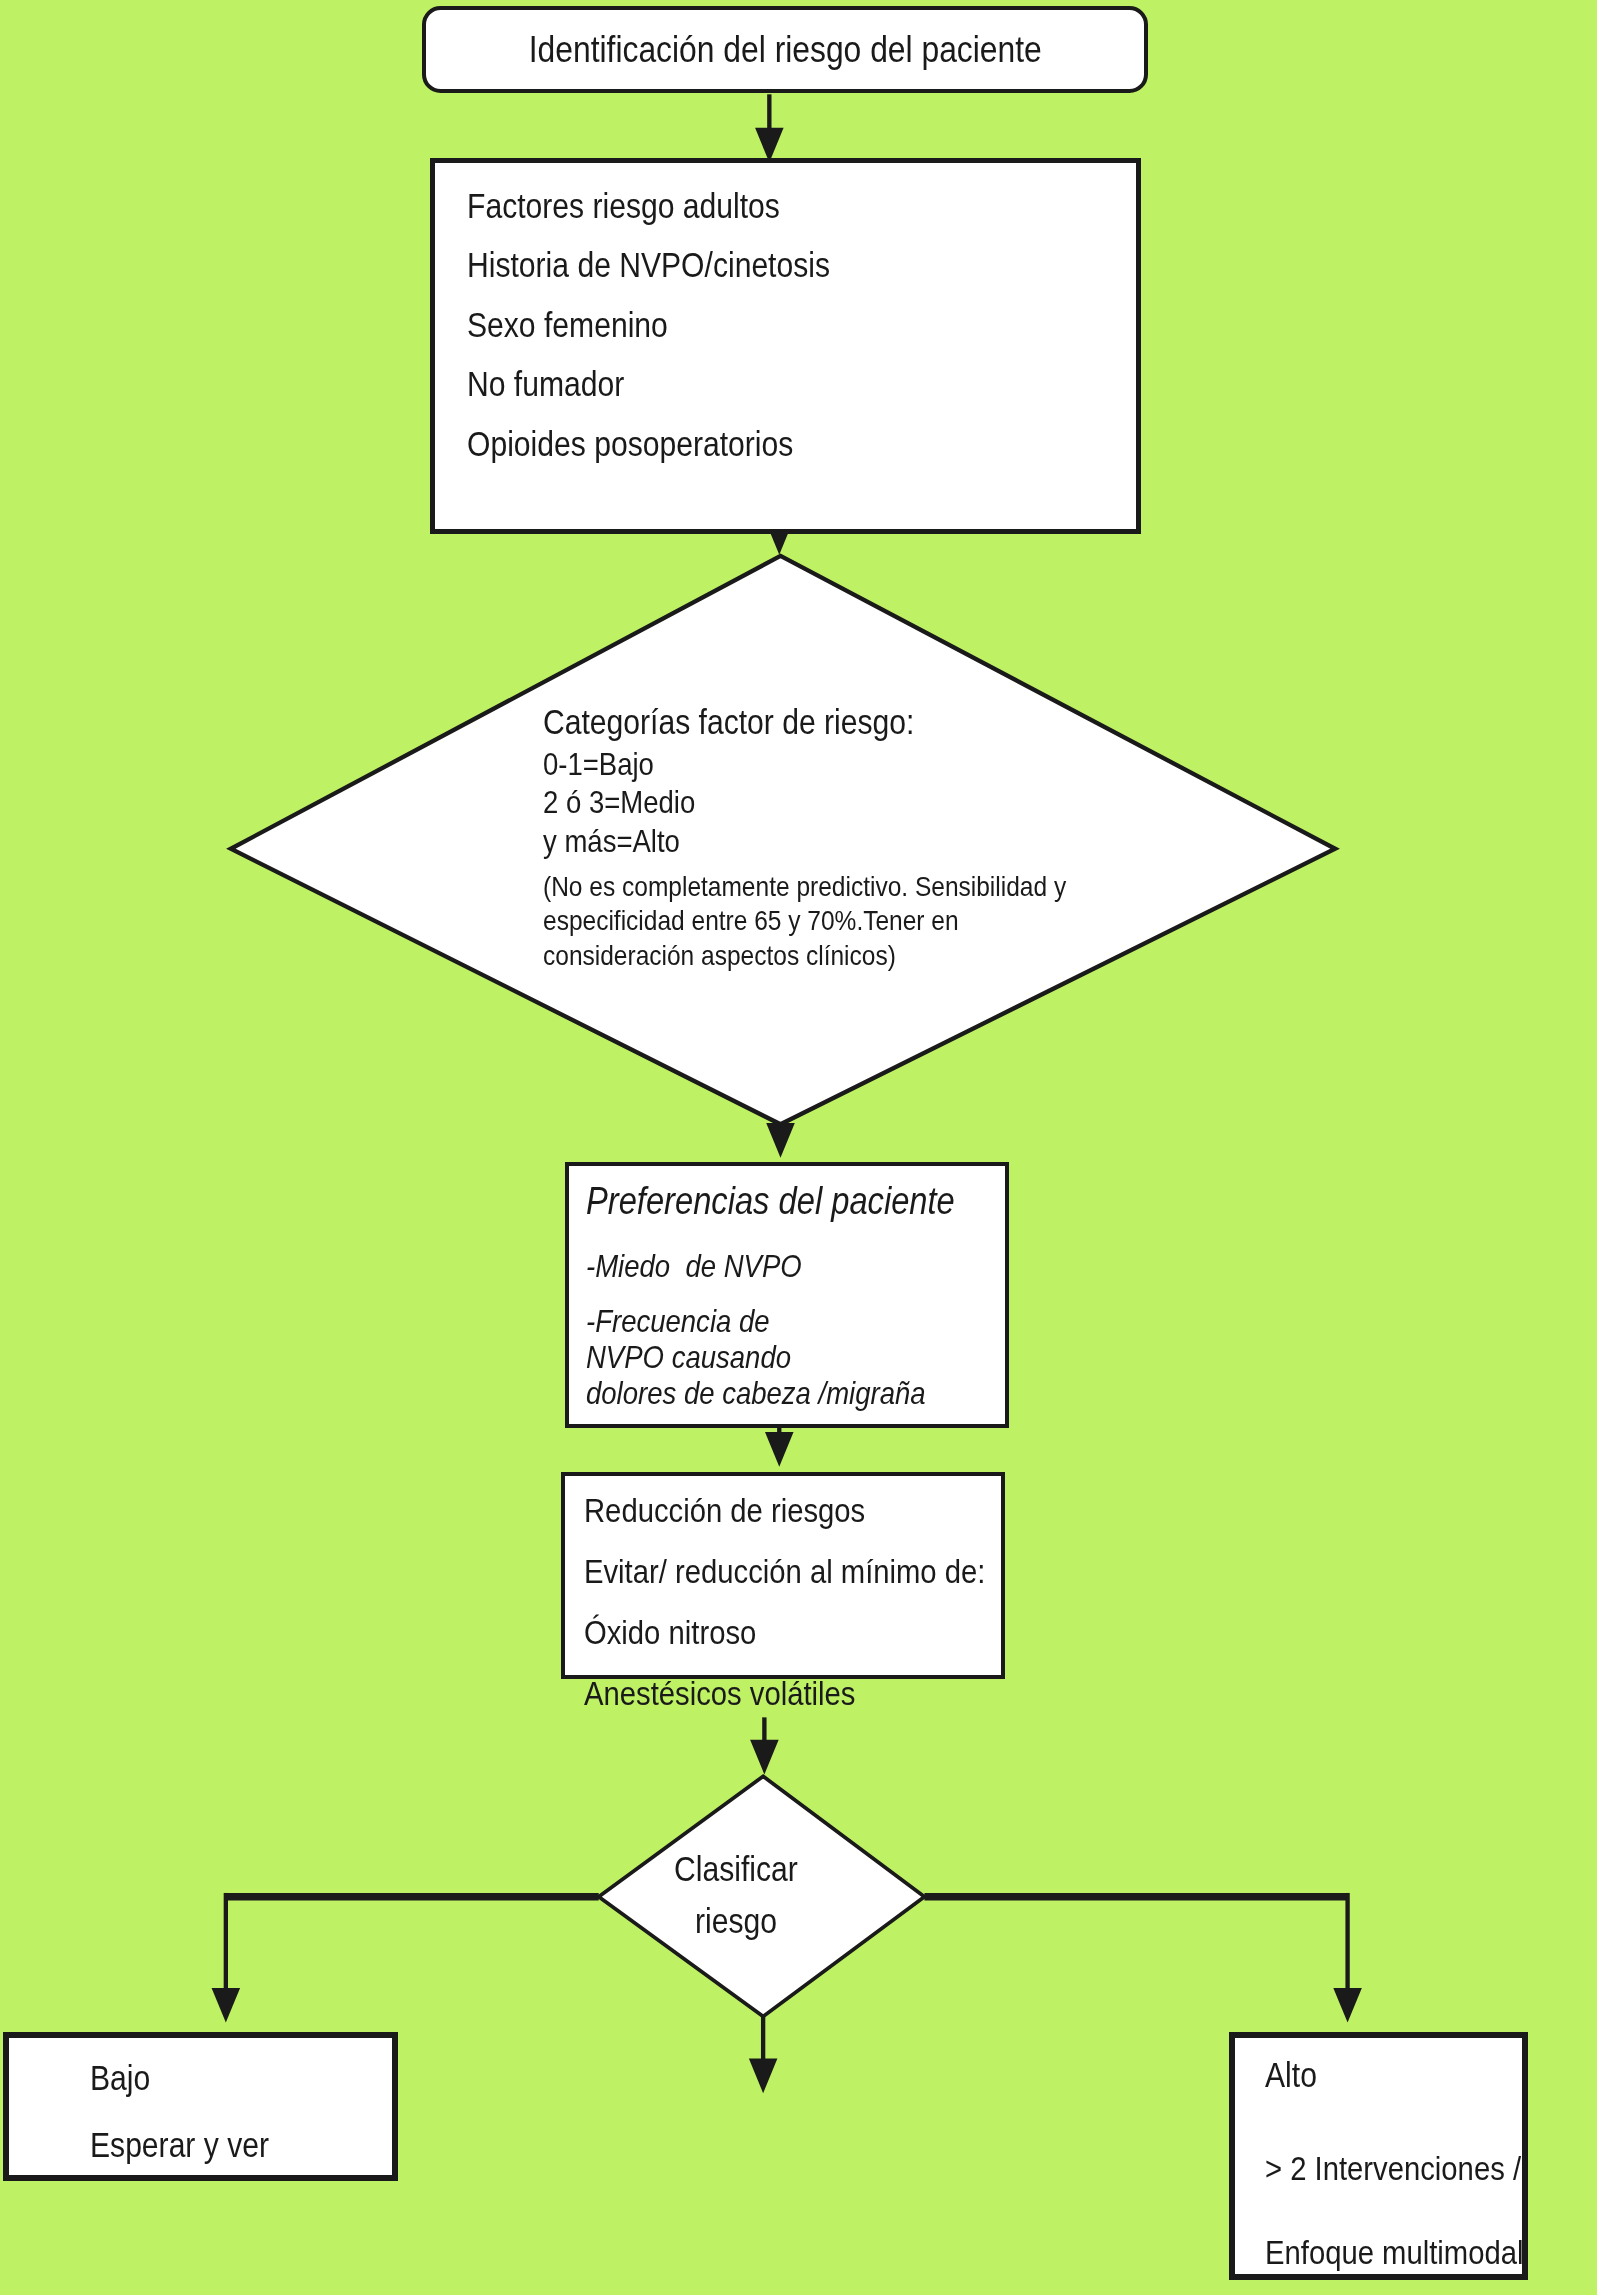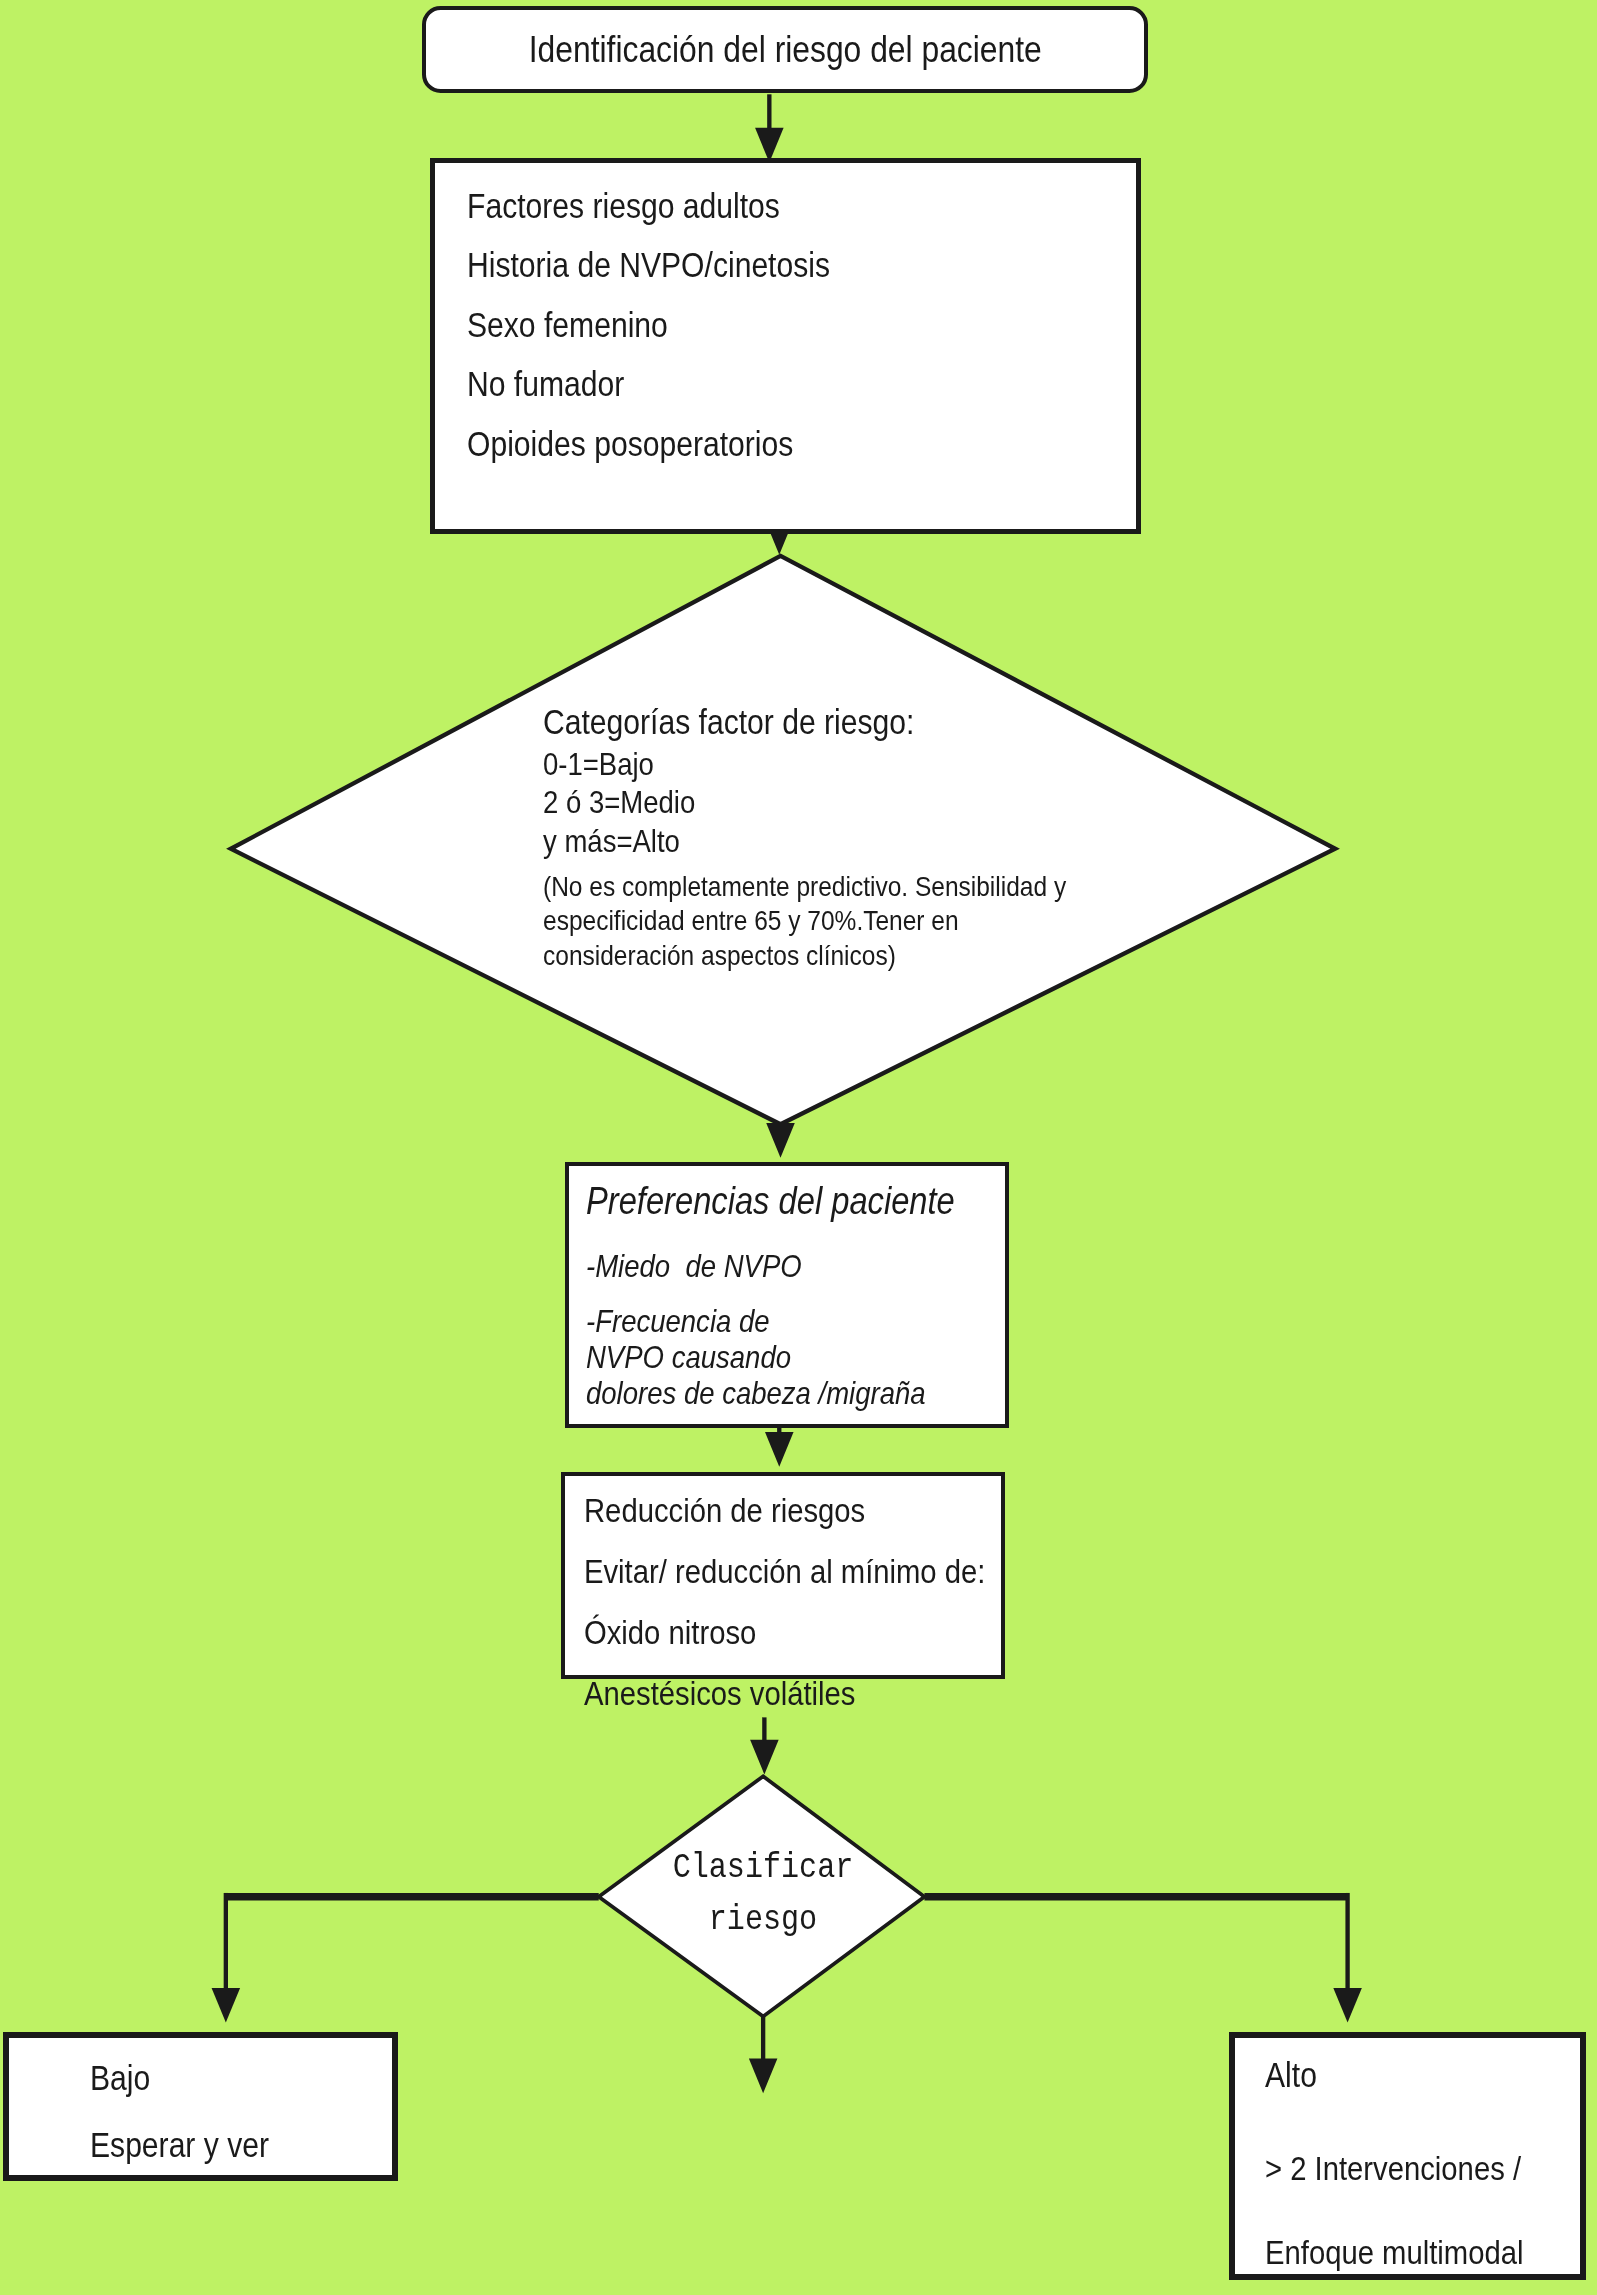--- a/index.html
+++ b/index.html
@@ -103,31 +103,31 @@
     <div class="ln" style="left:17.4px;top:207px;height:40px;line-height:40px;font-size:32px;">dolores de cabeza /migraña</div>
   </div>
 
   <div class="node" style="left:561px;top:1472px;width:444px;height:207px;">
     <div class="ln" style="left:18.6px;top:14.3px;height:41px;line-height:41px;font-size:34px;">Reducción de riesgos</div>
     <div class="ln" style="left:18.6px;top:75px;height:41px;line-height:41px;font-size:34px;">Evitar/ reducción al mínimo de:</div>
     <div class="ln" style="left:18.6px;top:136px;height:41px;line-height:41px;font-size:34px;">Óxido nitroso</div>
     <div class="ln" style="left:18.6px;top:197px;height:41px;line-height:41px;font-size:34px;">Anestésicos volátiles</div>
   </div>
 
-  <div class="textgroup" style="left:639px;top:1848px;width:248px;height:99px;font-family:Liberation Mono, monospace;">
+  <div class="textgroup" style="left:612px;top:1848px;width:248px;height:99px;">
     <div class="ln c" style="top:0;height:41px;line-height:41px;font-size:35px;">Clasificar</div>
     <div class="ln c" style="top:52px;height:41px;line-height:41px;font-size:35px;">riesgo</div>
   </div>
 
   <div class="node" style="left:2.5px;top:2032px;width:395px;height:149px;border-width:6.2px;">
     <div class="ln" style="left:81px;top:19px;height:42px;line-height:42px;font-size:35px;">Bajo</div>
     <div class="ln" style="left:81px;top:86px;height:42px;line-height:42px;font-size:35px;">Esperar y ver</div>
   </div>
 
 
-  <div class="node" style="left:1229px;top:2032px;width:357px;height:248px;border-width:6.2px;">
+  <div class="node" style="left:1229px;top:2032px;width:299px;height:248px;border-width:6.2px;">
     <div class="ln" style="left:30px;top:16px;height:42px;line-height:42px;font-size:35px;">Alto</div>
     <div class="ln" style="left:30px;top:109px;height:42px;line-height:42px;font-size:34px;">&gt; 2 Intervenciones /</div>
     <div class="ln" style="left:30px;top:193px;height:42px;line-height:42px;font-size:34px;">Enfoque multimodal</div>
   </div>
 
 </div>
 
 
 </body></html>

